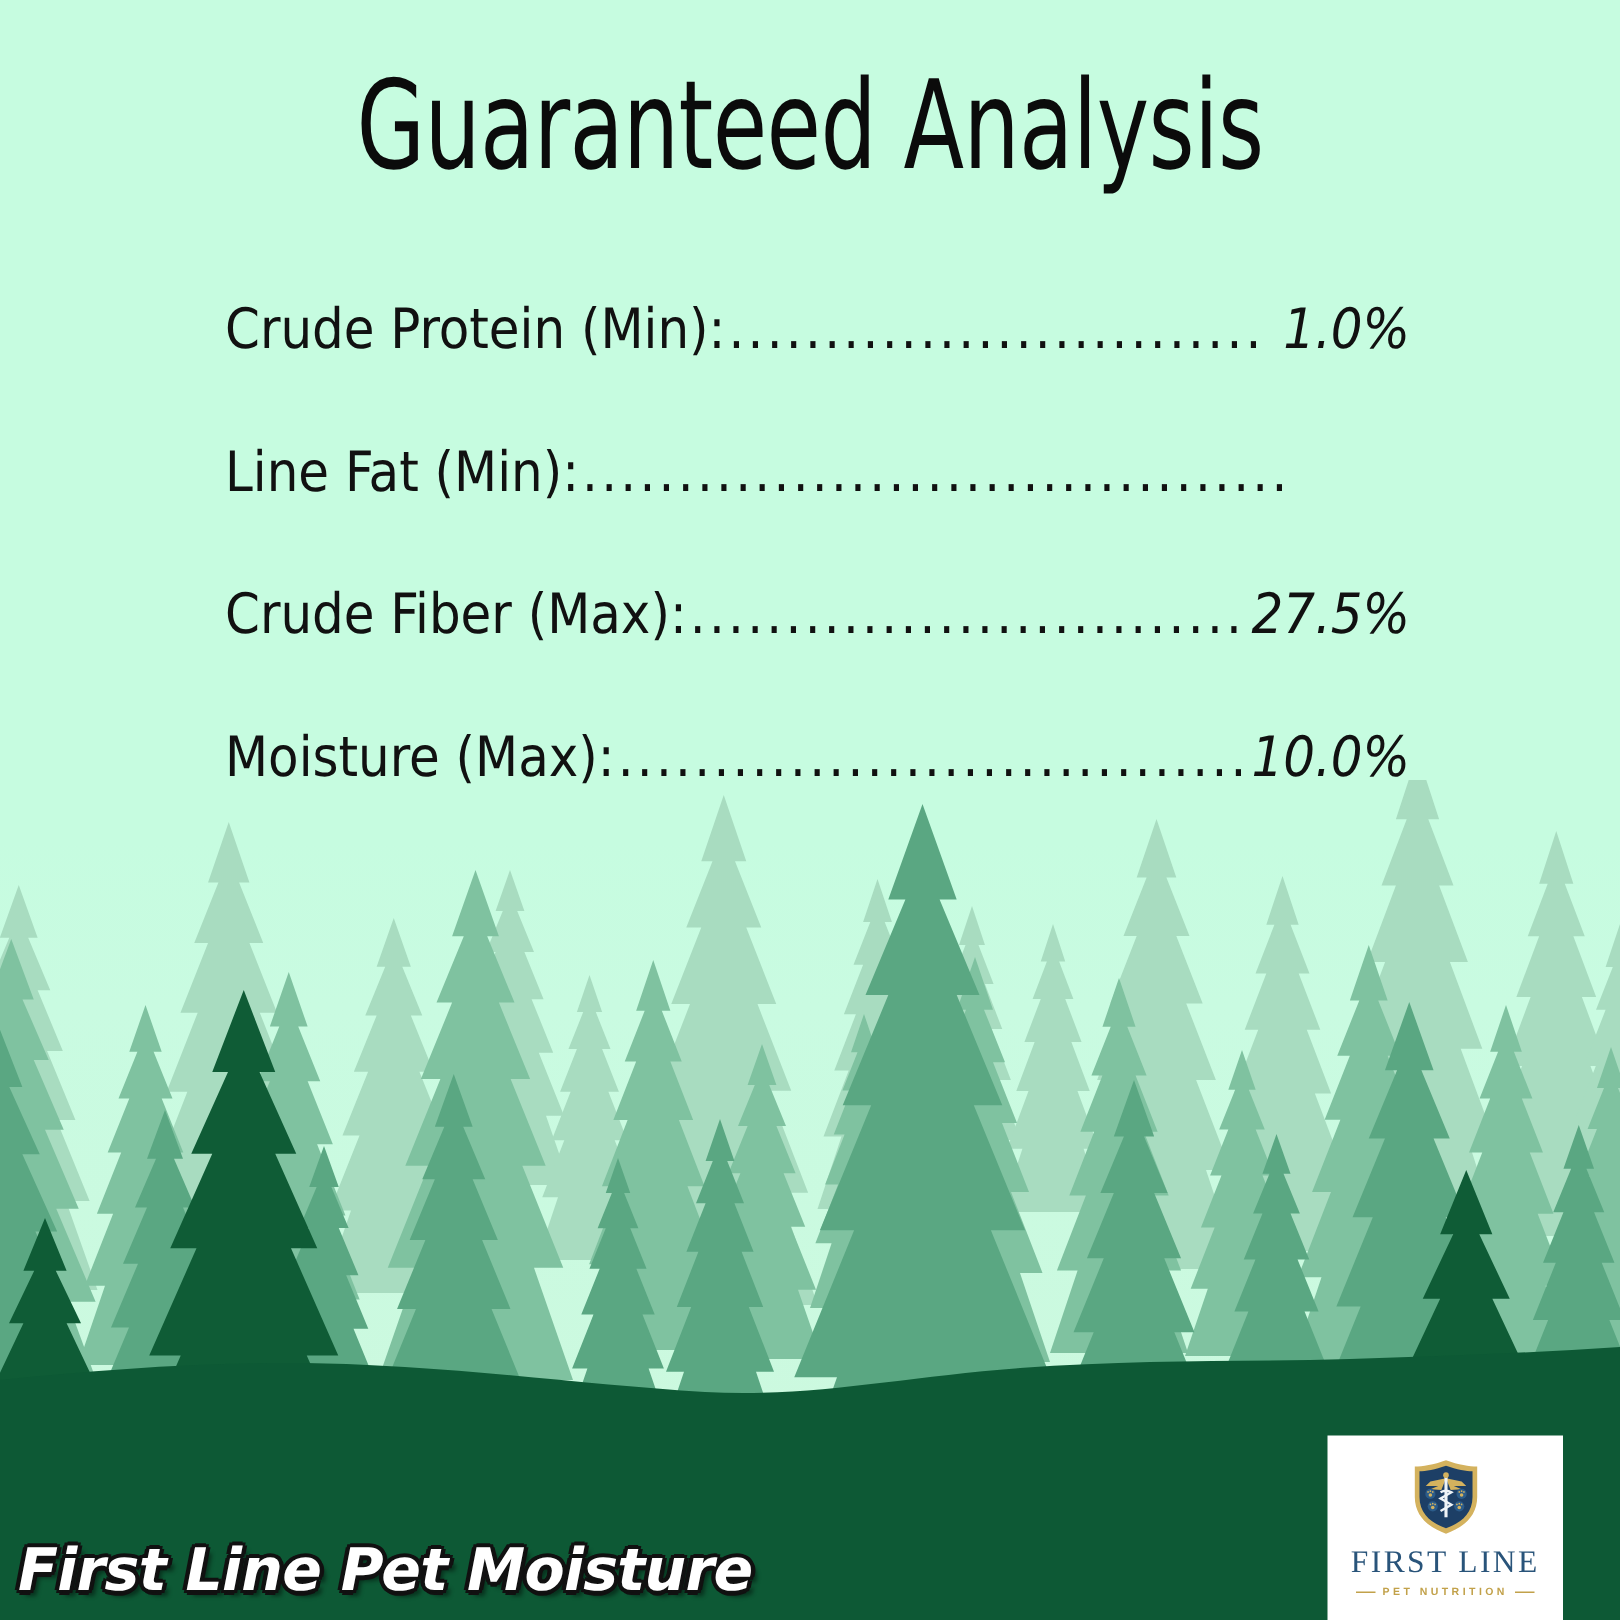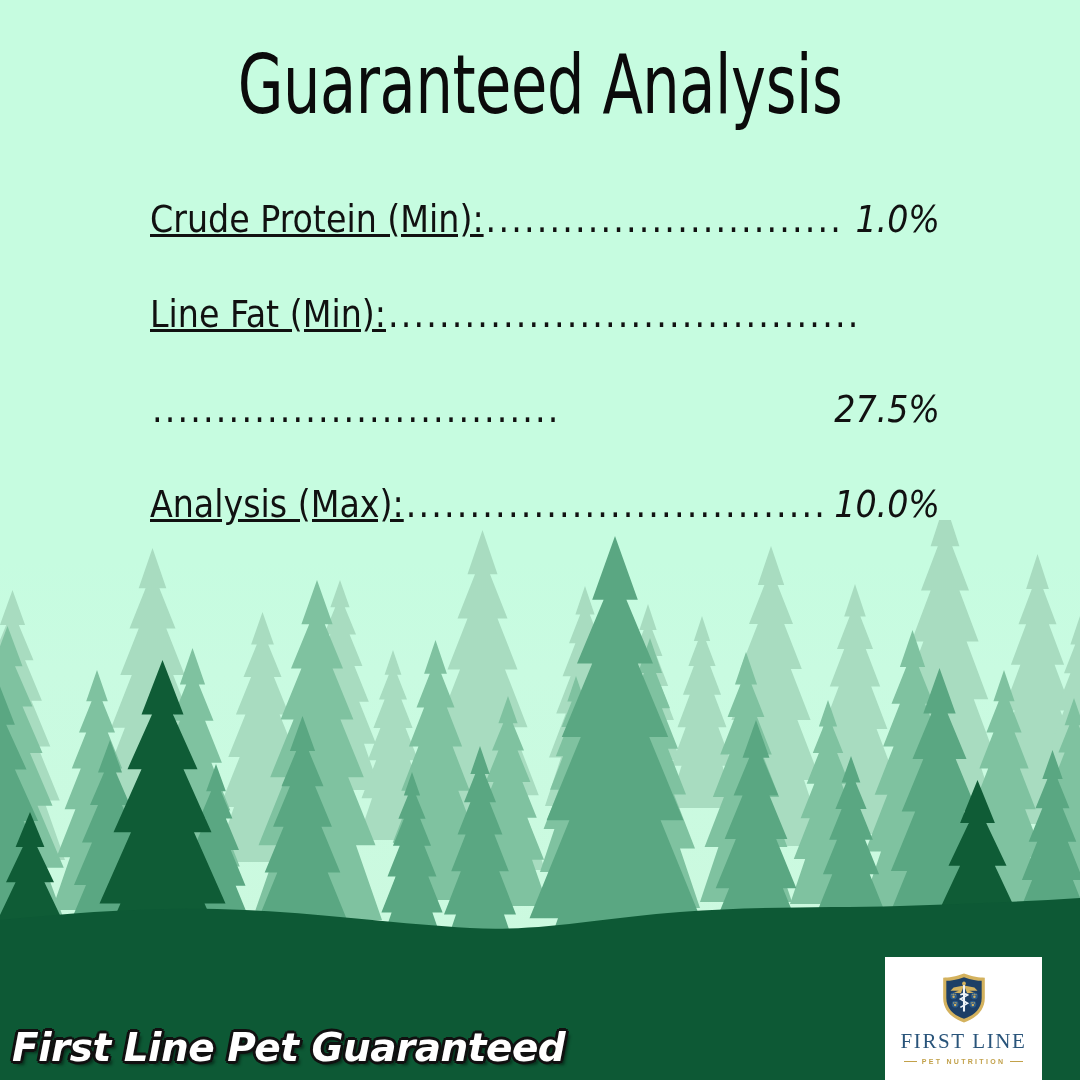--- a/index.html
+++ b/index.html
@@ -52,21 +52,20 @@
     display: flex;
     align-items: baseline;
     height: 95px;
     white-space: nowrap;
     color: #111111;
     font-size: 37px;
     font-family: "DejaVu Sans Condensed", "Liberation Sans Narrow", "Liberation Sans", sans-serif;
   }
   .ga-label {
     flex: 0 0 auto;
-    text-decoration: underline;
   }
   .ga-dots {
     flex: 1 1 auto;
     overflow: hidden;
     letter-spacing: 2.2px;
     margin: 0 2px;
     min-width: 10px;
   }
   .ga-value {
     flex: 0 0 auto;
@@ -235,33 +234,34 @@
       <span class="ga-dots">............................</span>
       <span class="ga-value">1.0%</span>
     </div>
 
     <div class="ga-row">
       <span class="ga-label">Line Fat (Min):</span>
       <span class="ga-dots">.....................................</span>
     </div>
 
     <div class="ga-row">
+      <span class="ga-label">Crude Fiber (Max):</span>
       <span class="ga-dots">................................</span>
       <span class="ga-value">27.5%</span>
     </div>
 
     <div class="ga-row">
-      <span class="ga-label">Analysis (Max):</span>
+      <span class="ga-label">Moisture (Max):</span>
       <span class="ga-dots">....................................</span>
       <span class="ga-value">10.0%</span>
     </div>
 
   </div>
 
-  <div id="watermark">First Line Pet Guaranteed</div>
+  <div id="watermark">First Line Pet Moisture</div>
 
   <div id="logo-card">
 
     <svg id="logo-shield" viewBox="0 0 100 100" xmlns="http://www.w3.org/2000/svg">
 
       <path d="M50 3 C 34 9, 20 11, 10 11 L10 50 C 10 76, 30 90, 50 97 C 70 90, 90 76, 90 50 L90 11 C 80 11, 66 9, 50 3 Z" fill="#d4b25e"></path>
 
       <path d="M50 10 C 36 15, 24 17, 16 17 L16 50 C 16 72, 32 84, 50 90 C 68 84, 84 72, 84 50 L84 17 C 76 17, 64 15, 50 10 Z" fill="#1d3f66"></path>
 
       <path d="M50 26 L30 30 L24 36 L40 36 L30 40 L44 41 Z" fill="#d4b25e"></path>

